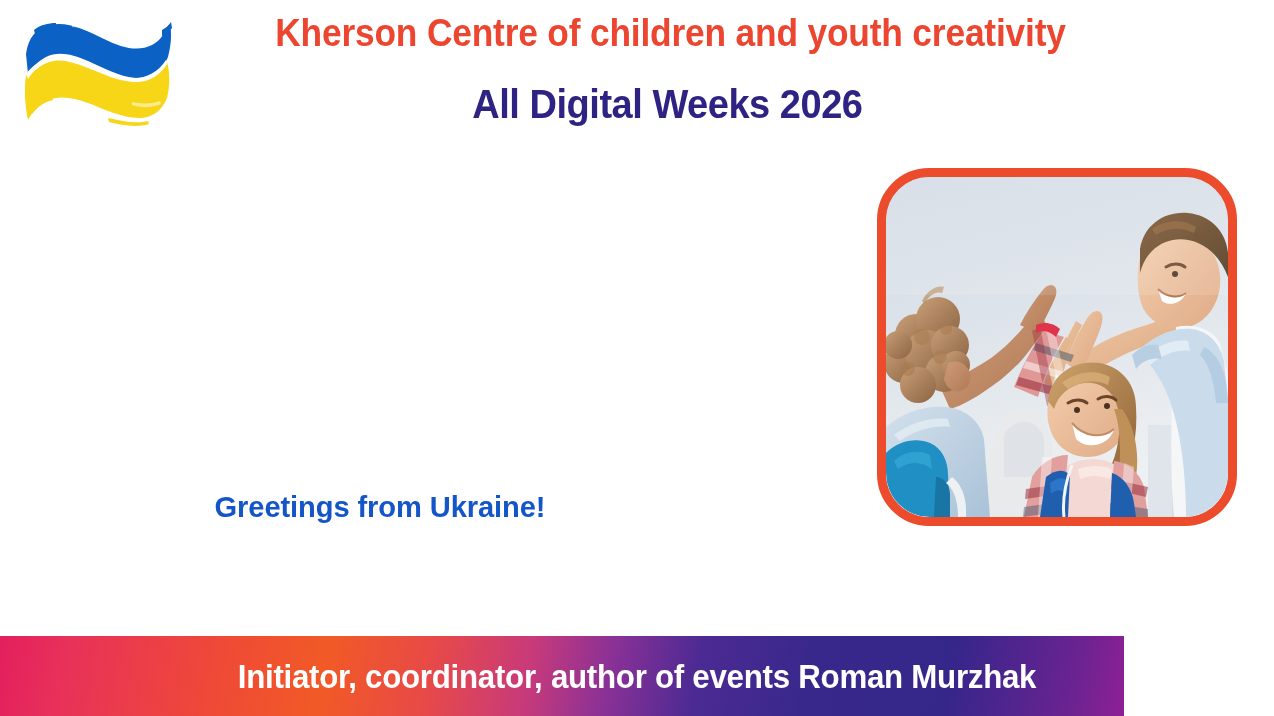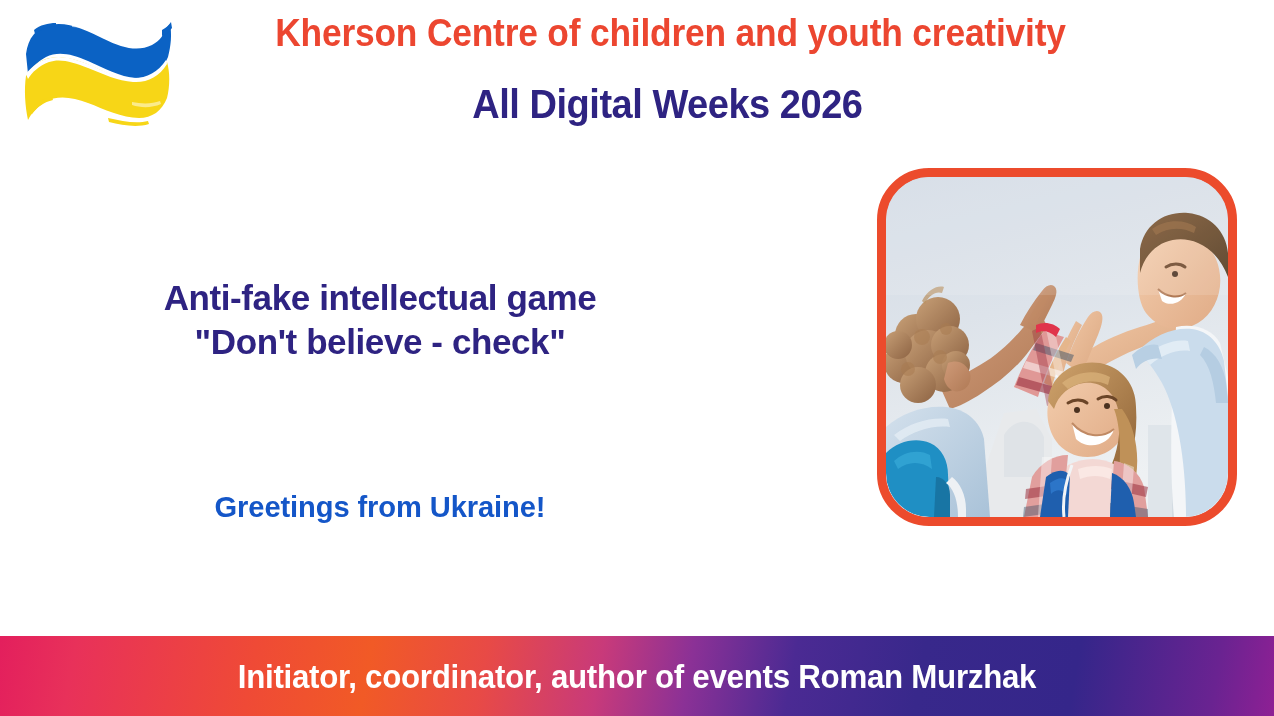--- a/index.html
+++ b/index.html
@@ -118,21 +118,21 @@
     inset: 0;
     overflow: hidden;
   }
   .photo-stage svg { display: block; width: 100%; height: 100%; }
 
   
   .footer-banner {
     position: absolute;
     left: 0;
     bottom: 0;
-    width: 1274px;
+    width: 1124px;
     height: 80px;
     background: linear-gradient(100deg,
         #e31f5d 0%,
         #e8315a 6%,
         #ef4a36 20%,
         #f15a26 29%,
         #e84a46 38%,
         #c83a7a 47%,
         #8b3196 54%,
         #4b2a93 62%,
@@ -192,24 +192,20 @@
 
       <path d="M60,10 C70,10 80,13 89,17 L88,20 C79,16 69,13 60,13 Z" fill="#ffffff" opacity="0.55"></path>
       <path d="M120,88 C130,90 140,90 148,87 L149,90 C140,94 129,94 120,91 Z" fill="#ffffff" opacity="0.5"></path>
     </svg>
   </div>
 
   <div class="org-title">Kherson Centre of children and youth creativity</div>
 
   <div class="event-title">All Digital Weeks 2026</div>
 
-  <div class="game-title">
-    <span class="line">Anti-fake intellectual game</span>
-    <span class="line">"Don't believe - check"</span>
-  </div>
 
   <div class="greeting">Greetings from Ukraine!</div>
 
   <div class="photo-frame">
     <div class="photo-stage">
       <svg viewBox="0 0 342 340" xmlns="http://www.w3.org/2000/svg" preserveAspectRatio="xMidYMid slice">
         <defs>
           <linearGradient id="sky" x1="0" y1="0" x2="0.25" y2="1">
             <stop offset="0%" stop-color="#d3dbe5"></stop>
             <stop offset="45%" stop-color="#dde3ea"></stop>

